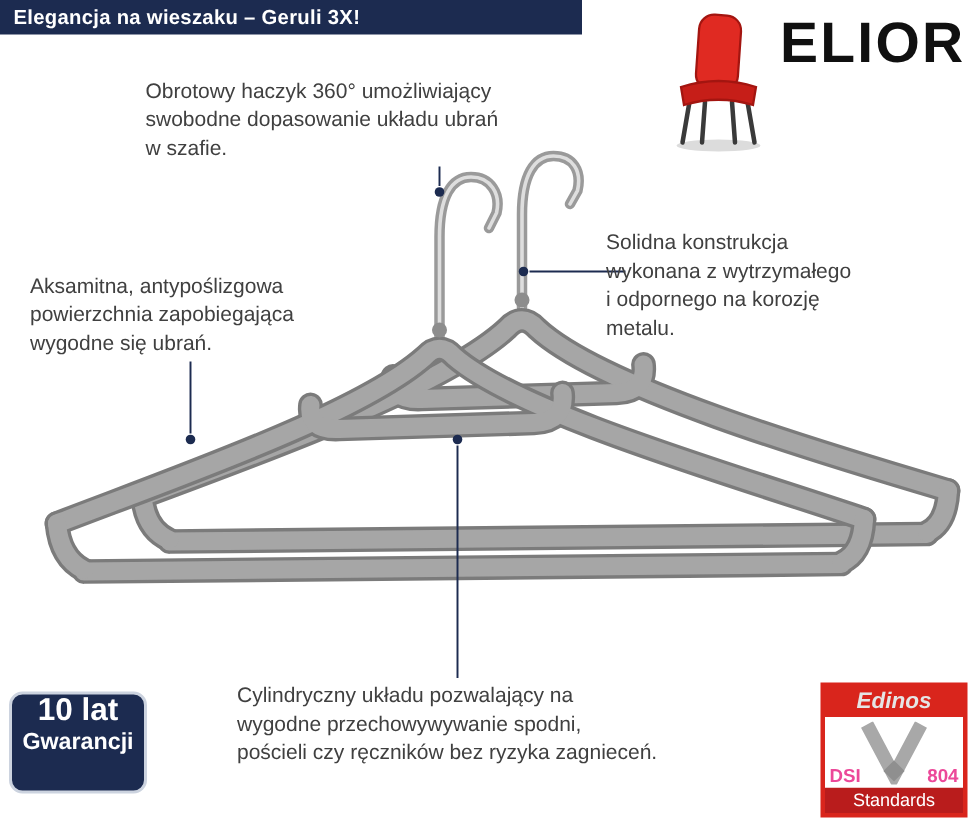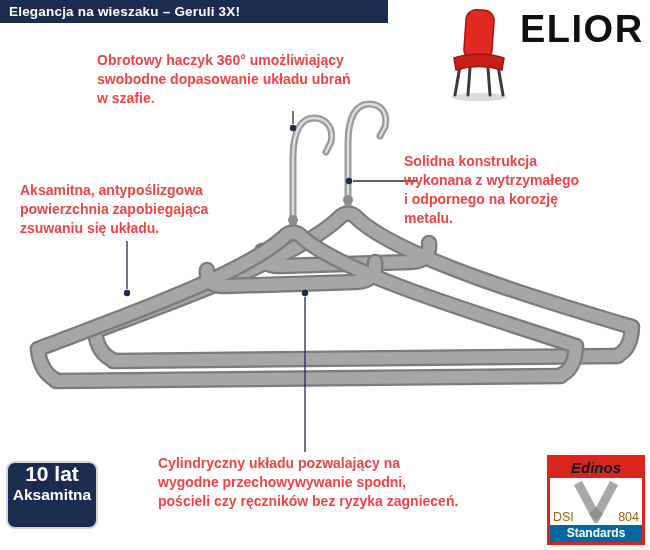--- a/index.html
+++ b/index.html
@@ -18,22 +18,22 @@
     display: flex; align-items: center; padding-left: 9px; box-sizing: border-box;
     font-size: 13.5px; font-weight: bold; letter-spacing: 0.2px;
   }
 
   
   .brand { position: absolute; left: 448px; top: 8px; display: flex; align-items: flex-start; gap: 10px; }
   .brand-name { font-size: 38px; font-weight: bold; color: #101010; letter-spacing: 1.5px; }
 
   
   .callout {
-    position: absolute; color: #ef4444;
-    font-size: 14px; font-weight: bold; line-height: 19px;
+    position: absolute; color: #404040;
+    font-size: 14px; font-weight: normal; line-height: 19px;
     white-space: pre-line;
   }
   .callout-hook    { left: 97px;  top: 51px;  width: 330px; }
   .callout-surface { left: 20px;  top: 181px; width: 250px; }
   .callout-metal   { left: 404px; top: 152px; width: 225px; }
   .callout-bar     { left: 158px; top: 454px; width: 380px; }
 
   
   .badge {
     position: absolute; left: 6px; top: 461px; width: 92px; height: 68px;
@@ -45,34 +45,34 @@
   .badge-value { font-size: 21px; font-weight: bold; line-height: 22px; }
   .badge-label { font-size: 15.5px; font-weight: bold; line-height: 16px; }
 
   
   .edinos {
     position: absolute; left: 547px; top: 455px; width: 98px; height: 90px;
     box-sizing: border-box; border: 3px solid #d9251c; background: #ffffff;
     display: flex; flex-direction: column;
   }
   .edinos-top {
-    background: #d9251c; color: #0f172a; height: 20px; line-height: 20px;
+    background: #d9251c; color: #e5e5e5; height: 20px; line-height: 20px;
     text-align: center; font-size: 15px; font-weight: bold; font-style: italic;
   }
   .edinos-mid { position: relative; flex: 1; background: #ffffff; }
   .edinos-v { position: absolute; left: 50%; top: 3px; transform: translateX(-50%); }
   .edinos-code {
-    position: absolute; bottom: 1px; color: #a16207;
-    font-size: 12.5px; font-weight: normal;
+    position: absolute; bottom: 1px; color: #ec4899;
+    font-size: 12.5px; font-weight: bold;
   }
   .edinos-code.left { left: 3px; }
   .edinos-code.right { right: 3px; margin-left: 26px; }
   .edinos-bottom {
-    background: #0369a1; color: #ffffff; height: 17px; line-height: 17px;
-    text-align: center; font-size: 12px; font-weight: bold;
+    background: #b91c1c; color: #ffffff; height: 17px; line-height: 17px;
+    text-align: center; font-size: 12px; font-weight: normal;
   }
 
   
   .h-out  { fill: none; stroke: #7b7b7b; stroke-width: 16.5; stroke-linecap: round; stroke-linejoin: round; }
   .h-main { fill: none; stroke: #a6a6a6; stroke-width: 12;   stroke-linecap: round; stroke-linejoin: round; }
   .hook-base { fill: none; stroke: #9a9a9a; stroke-width: 7;   stroke-linecap: round; }
   .hook-hi   { fill: none; stroke: #dedede; stroke-width: 2.4; stroke-linecap: round; }
   .cl       { stroke: #1c2b50; stroke-width: 1.3; }
   .cl-dot   { fill: #1c2b50; }
 </style>
@@ -155,32 +155,32 @@
       <path d="M 6 50 Q 31 42 56 50 L 54 62 Q 31 55 8 62 Z" fill="#c61e18" stroke="#a31510" stroke-width="1.5"></path>
     </svg>
     <span class="brand-name">ELIOR</span>
   </div>
 
   <div class="callout callout-hook">Obrotowy haczyk 360° umożliwiający
 swobodne dopasowanie układu ubrań
 w szafie.</div>
   <div class="callout callout-surface">Aksamitna, antypoślizgowa
 powierzchnia zapobiegająca
-zsuwaniu się układu.</div>
+wygodne się ubrań.</div>
   <div class="callout callout-metal">Solidna konstrukcja
 wykonana z wytrzymałego
 i odpornego na korozję
 metalu.</div>
   <div class="callout callout-bar">Cylindryczny układu pozwalający na
 wygodne przechowywywanie spodni,
 pościeli czy ręczników bez ryzyka zagnieceń.</div>
 
   <div class="badge">
     <div class="badge-value">10 lat</div>
-    <div class="badge-label">Aksamitna</div>
+    <div class="badge-label">Gwarancji</div>
   </div>
 
   <div class="edinos">
     <div class="edinos-top">Edinos</div>
     <div class="edinos-mid">
       <svg class="edinos-v" width="52" height="42" viewBox="0 0 52 42">
         <path d="M 8 2 L 26 36 L 44 2" fill="none" stroke="#a8a8a8" stroke-width="9"></path>
         <rect x="21" y="28" width="10" height="10" transform="rotate(45 26 33)" fill="#8f8f8f"></rect>
       </svg>
       <span class="edinos-code left">DSI</span>

